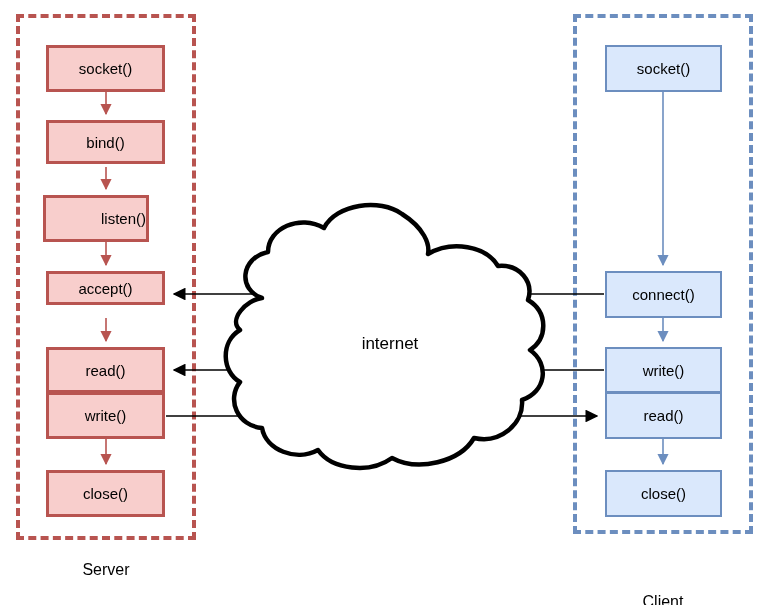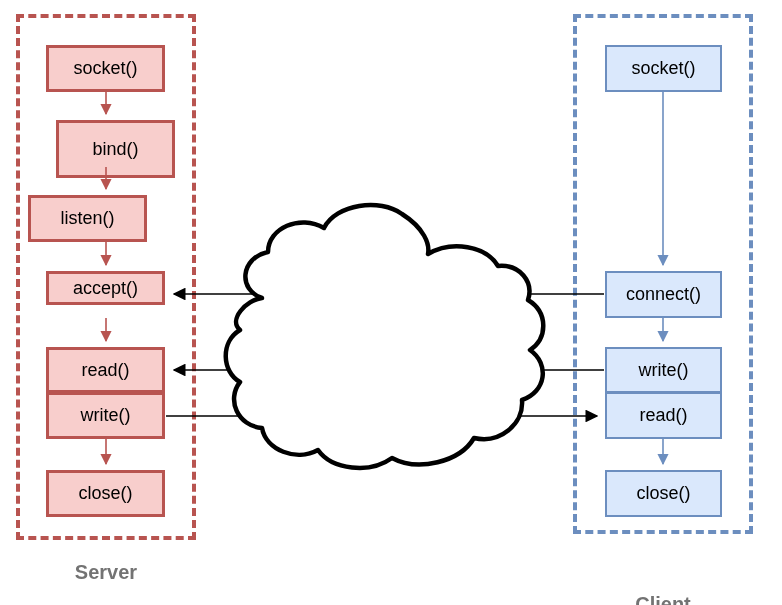--- a/index.html
+++ b/index.html
@@ -29,34 +29,34 @@
     border: 4px dashed #b85450;
   }
   .group-box.client {
     border: 4px dashed #6c8ebf;
   }
 
   
   .group-caption {
     position: absolute;
     text-align: center;
-    font-size: 20px;
-    font-weight: bold;
-    color: #737373;
+    font-size: 16px;
+    font-weight: normal;
+    color: #000000;
     white-space: nowrap;
   }
 
   
   .node {
     position: absolute;
     box-sizing: border-box;
     display: flex;
     align-items: center;
     justify-content: center;
-    font-size: 18px;
+    font-size: 15px;
     color: #000000;
     white-space: nowrap;
   }
   .node.server-node {
     background: #f8cecc;
     border: 3px solid #b85450;
   }
   .node.client-node {
     background: #dae8fc;
     border: 2px solid #6c8ebf;
@@ -92,25 +92,25 @@
 <div id="canvas">
 
   <div class="group-box server" style="left:16px; top:14px; width:180px; height:526px;"></div>
 
   <div class="group-box client" style="left:573px; top:14px; width:180px; height:520px;"></div>
 
   <div class="node server-node" style="left:46px; top:45px; width:119px; height:47px;">
     <span>socket()</span>
   </div>
 
-  <div class="node server-node" style="left:56px; top:120px; width:119px; height:58px;">
+  <div class="node server-node" style="left:46px; top:120px; width:119px; height:44px;">
     <span>bind()</span>
   </div>
 
-  <div class="node server-node" style="left:28px; top:195px; width:119px; height:47px;">
+  <div class="node server-node" style="left:43px; top:195px; width:106px; height:47px;justify-content:flex-end;">
     <span>listen()</span>
   </div>
 
   <div class="node server-node" style="left:46px; top:271px; width:119px; height:34px;">
     <span>accept()</span>
   </div>
 
   <div class="node server-node" style="left:46px; top:347px; width:119px; height:46px;">
     <span>read()</span>
   </div>
@@ -193,18 +193,19 @@
       <line x1="106" y1="439" x2="106" y2="464" stroke="#b85450" stroke-width="1.6" marker-end="url(#arrow-red)"></line>
     </g>
 
     <g>
       <line x1="663" y1="92" x2="663" y2="265" stroke="#6c8ebf" stroke-width="1.6" marker-end="url(#arrow-blue)"></line>
       <line x1="663" y1="318" x2="663" y2="341" stroke="#6c8ebf" stroke-width="1.6" marker-end="url(#arrow-blue)"></line>
       <line x1="663" y1="439" x2="663" y2="464" stroke="#6c8ebf" stroke-width="1.6" marker-end="url(#arrow-blue)"></line>
     </g>
   </svg>
 
+  <div class="cloud-label" style="left:290px; top:334px; width:200px;">internet</div>
 
   <div class="group-caption" style="left:16px; top:561px; width:180px;">Server</div>
 
   <div class="group-caption" style="left:573px; top:561px; width:180px;margin-top:32px;">Client</div>
 
 </div>
 
 </body></html>

